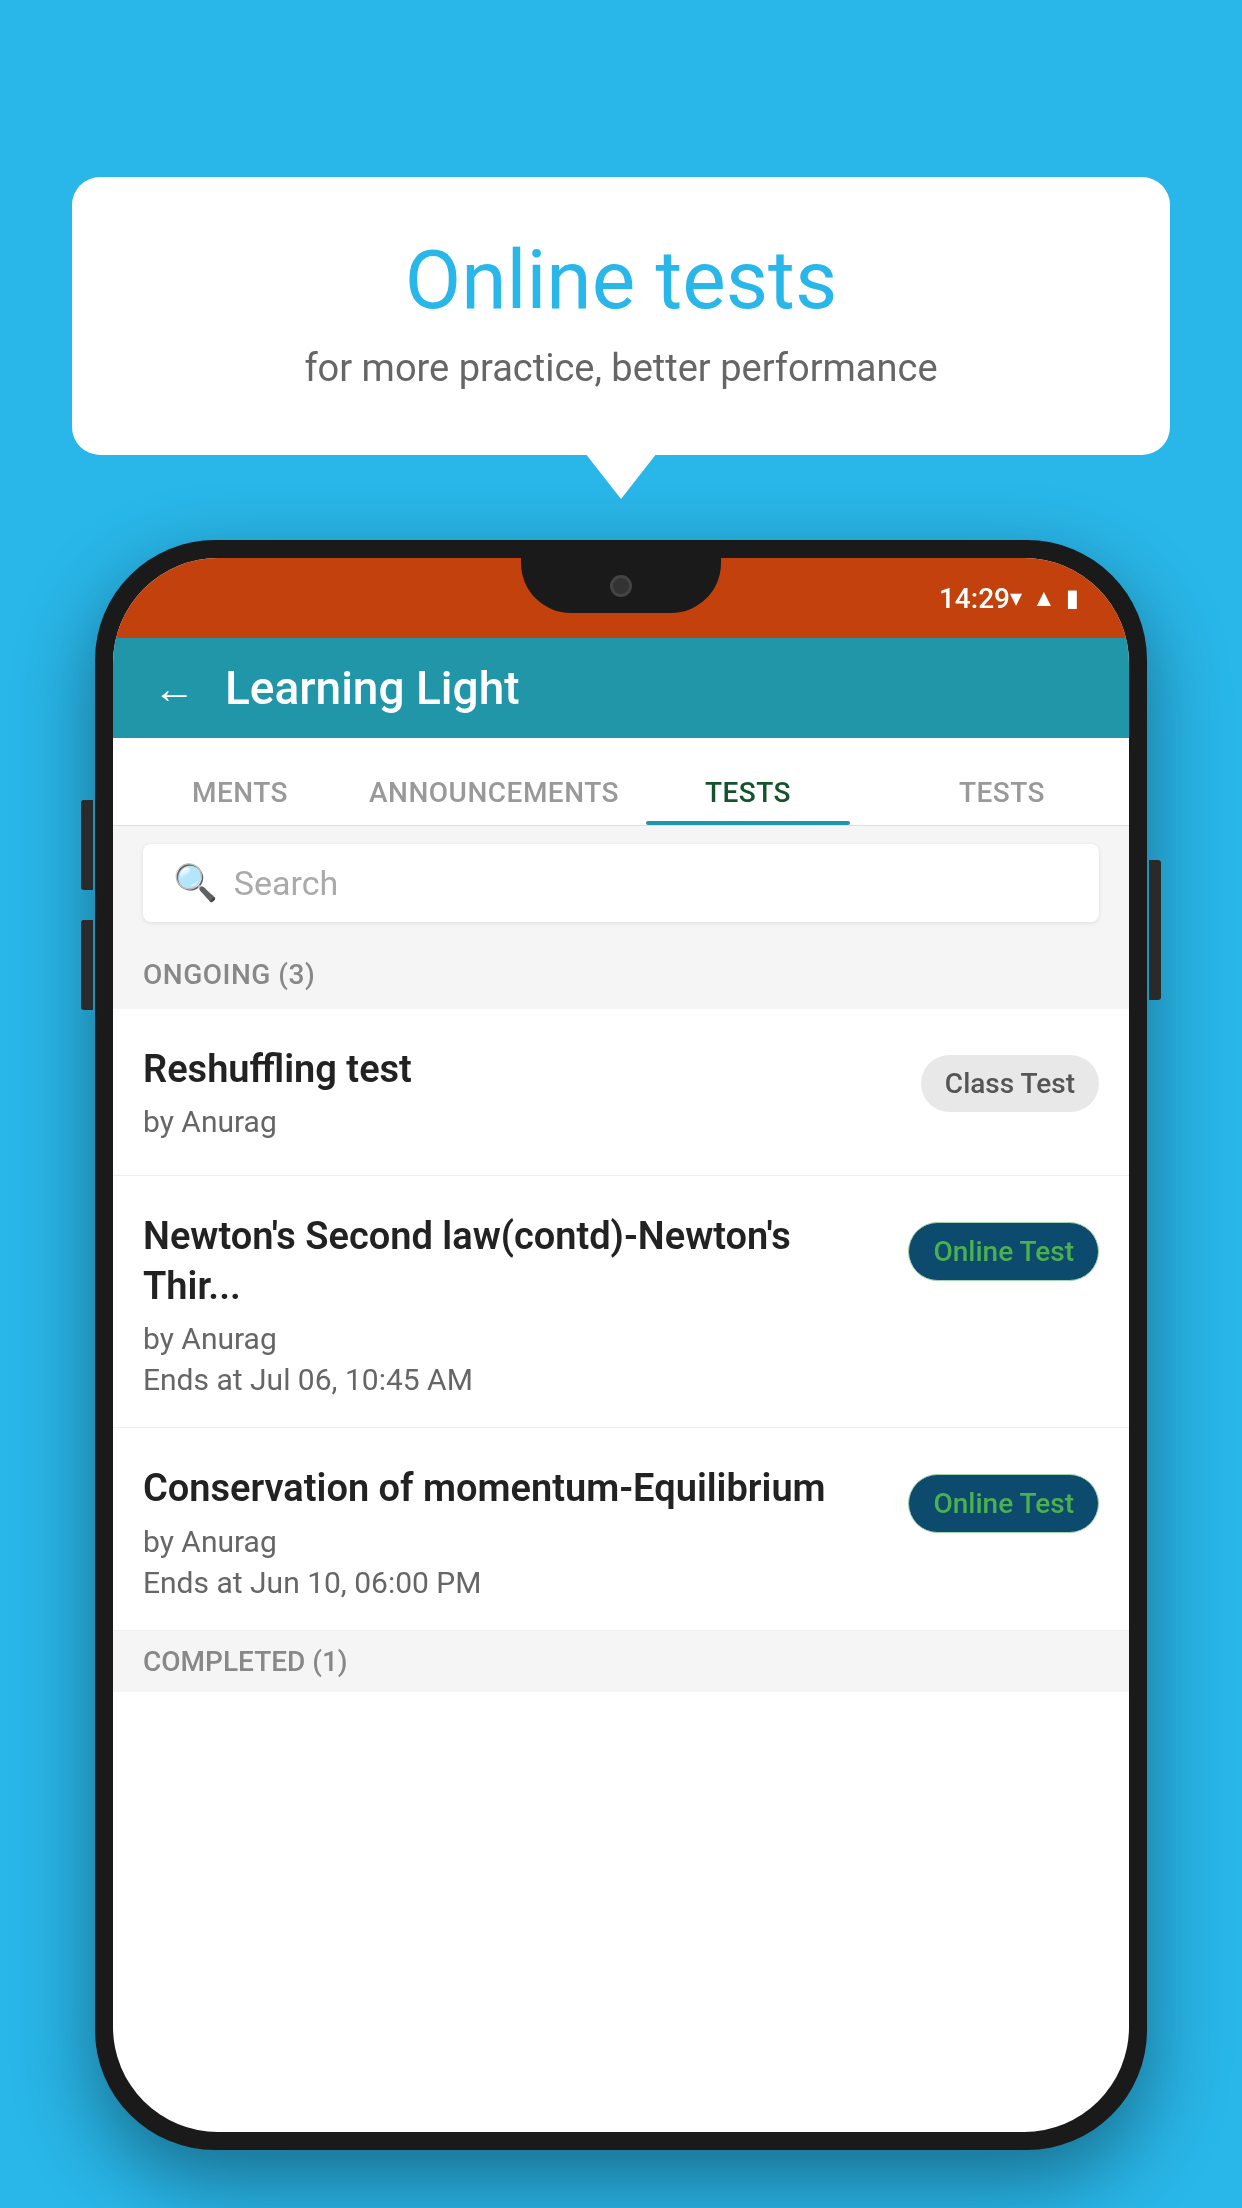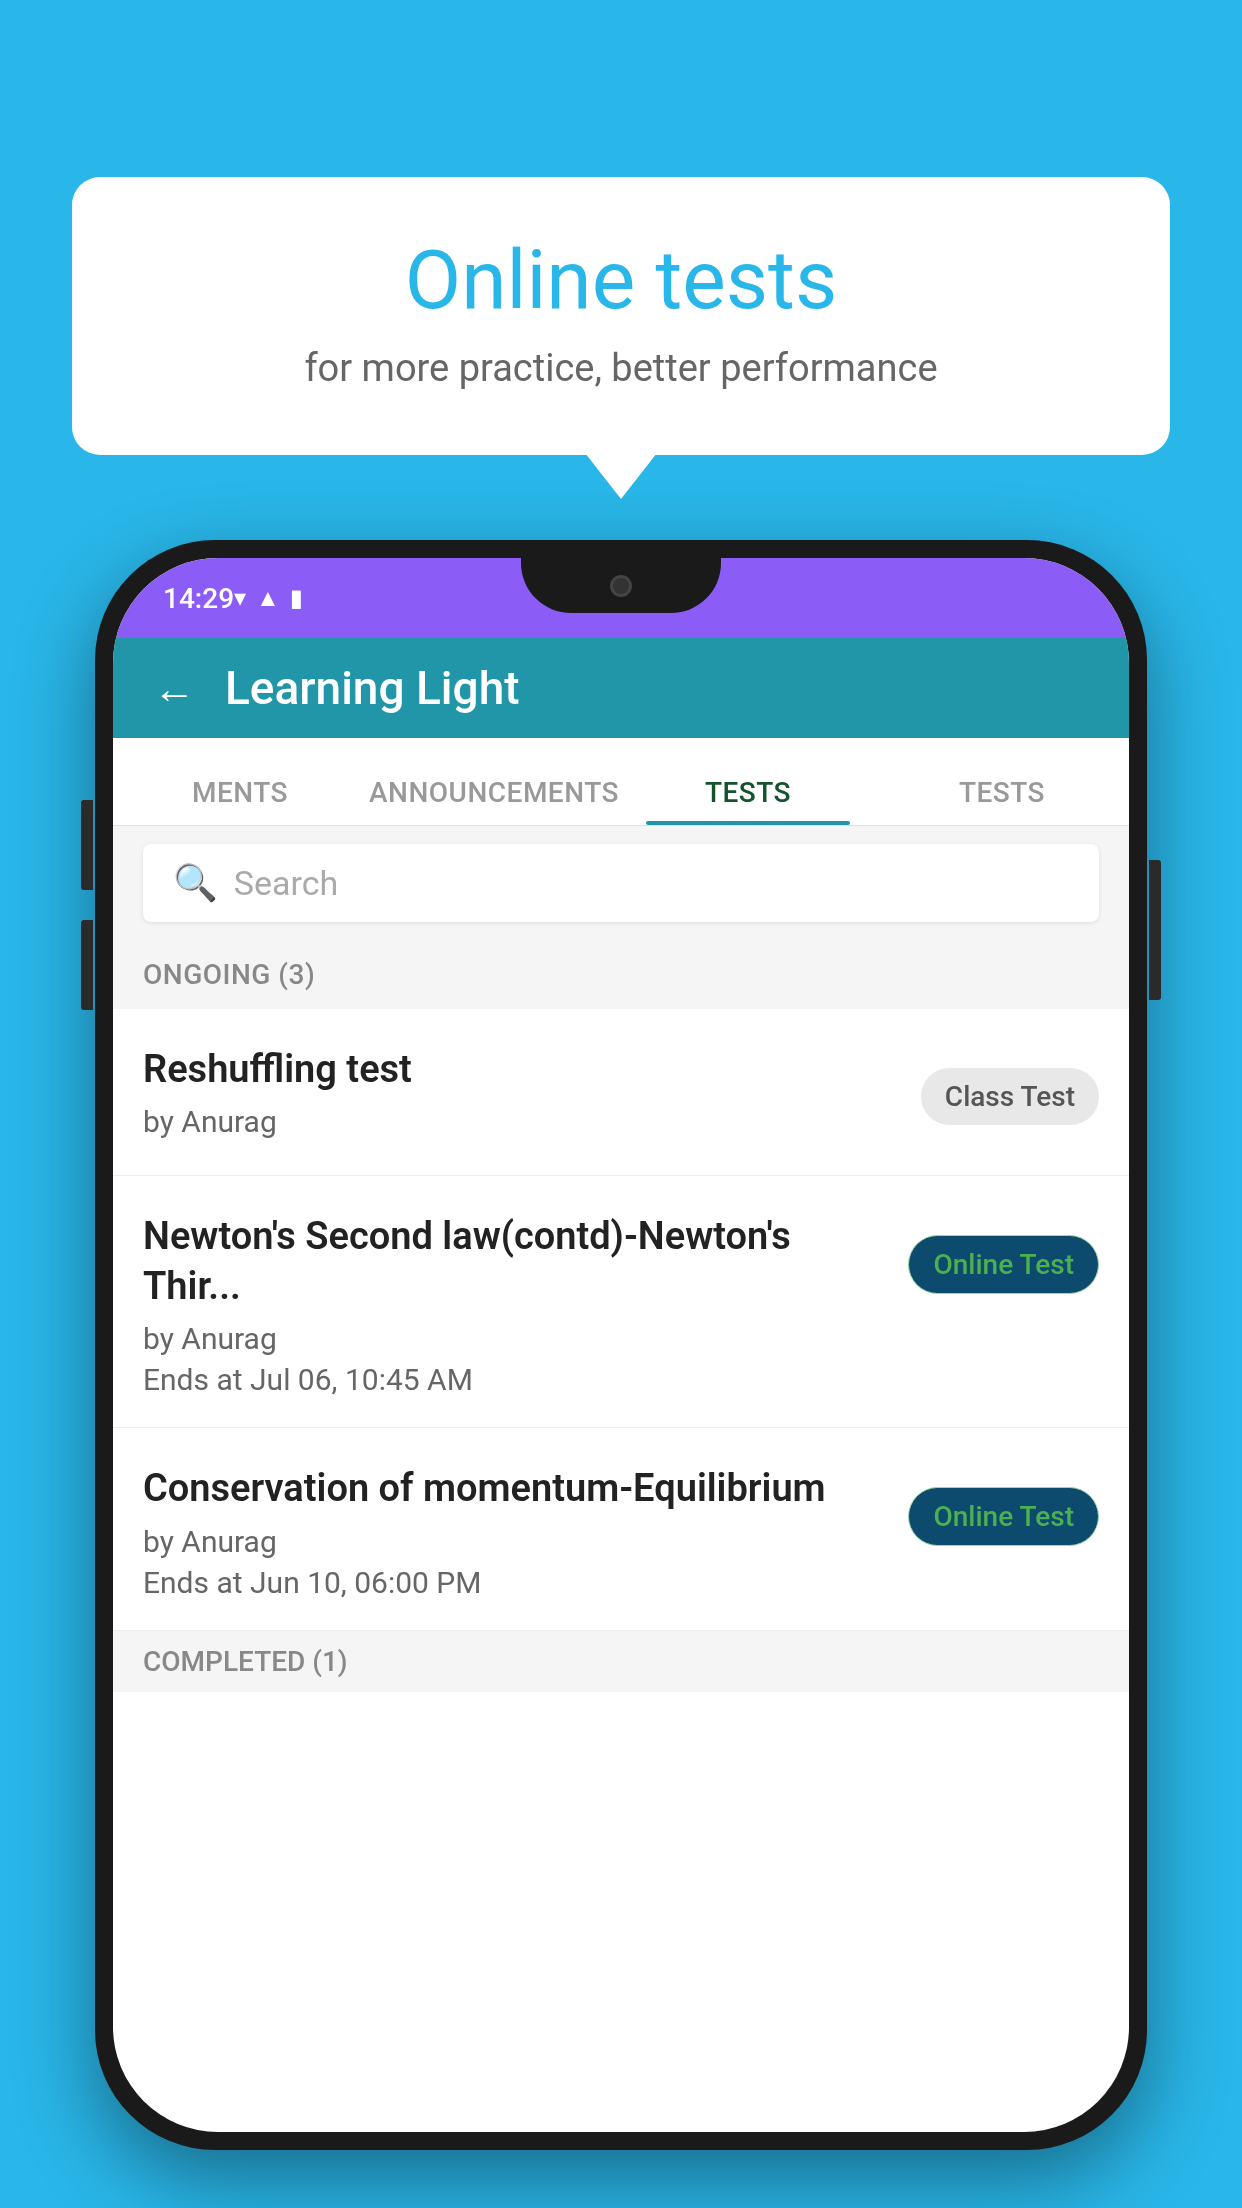--- a/index.html
+++ b/index.html
@@ -69,24 +69,24 @@
       height: 100%;
       background: white;
       border-radius: 105px;
       overflow: hidden;
       position: relative;
     }
 
     
     .phone-notch-bar {
       height: 80px;
-      background: #8b5cf6;
-      display: flex;
-      align-items: center;
-      justify-content: flex-start;
+      background: #c2410c;
+      display: flex;
+      align-items: center;
+      justify-content: flex-end;
       padding: 0 50px;
       position: relative;
     }
     .phone-notch {
       position: absolute;
       top: 0;
       left: 50%;
       transform: translateX(-50%);
       width: 200px;
       height: 55px;
@@ -233,21 +233,21 @@
     .test-item-date {
       font-size: 30px;
       color: #666;
     }
     .test-badge {
       border-radius: 50px;
       padding: 12px 24px;
       font-size: 28px;
       font-weight: 500;
       white-space: nowrap;
-      margin-top: 23px;
+      margin-top: 10px;
     }
     .badge-class {
       background: #e8e8e8;
       color: #555;
     }
     .badge-online {
       background: #0c4a6e;
       color: #4CAF50;
       border: 1.5px solid #a5d6a7;
     }

